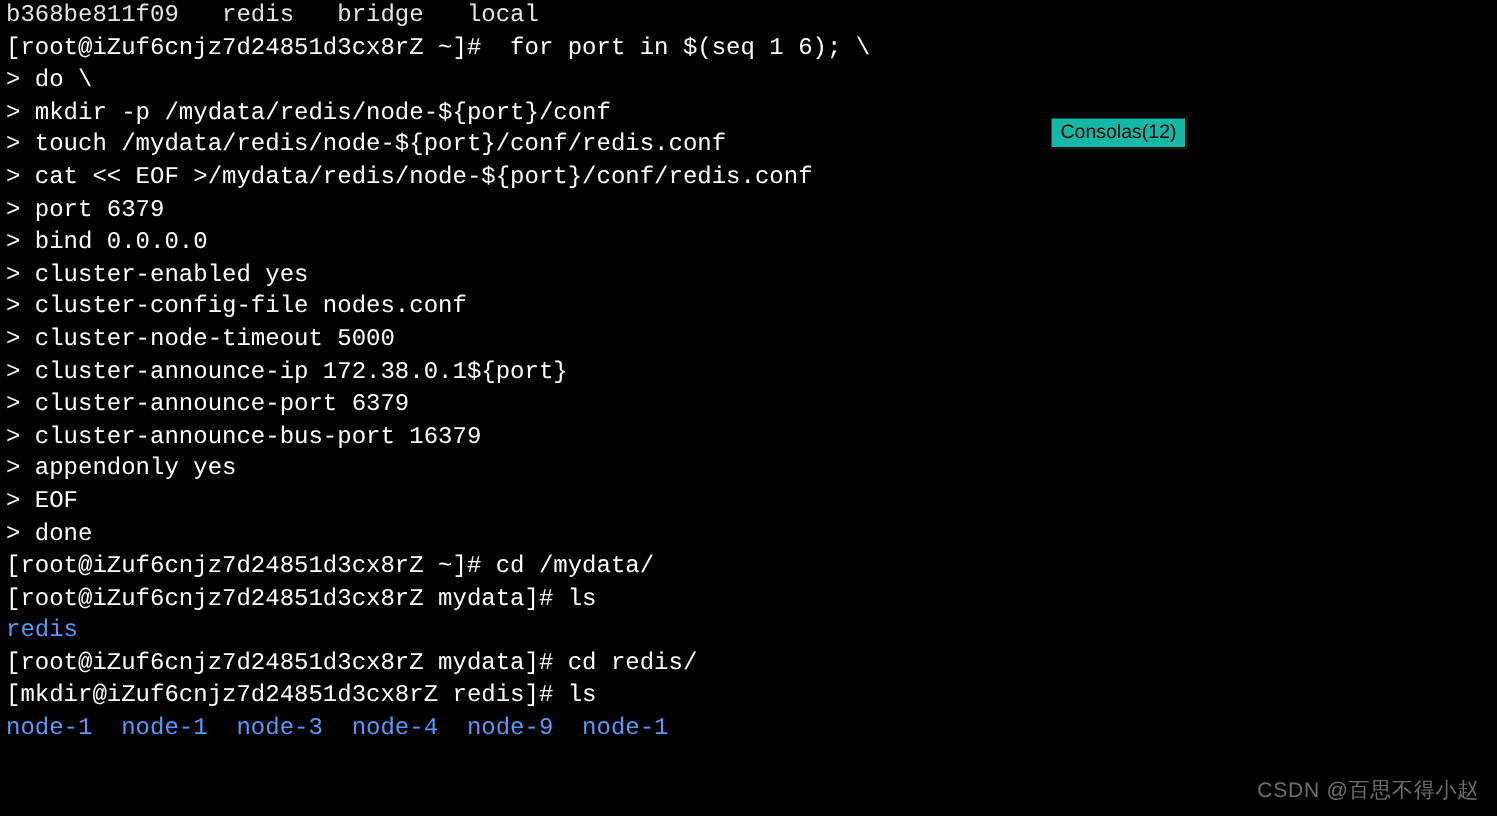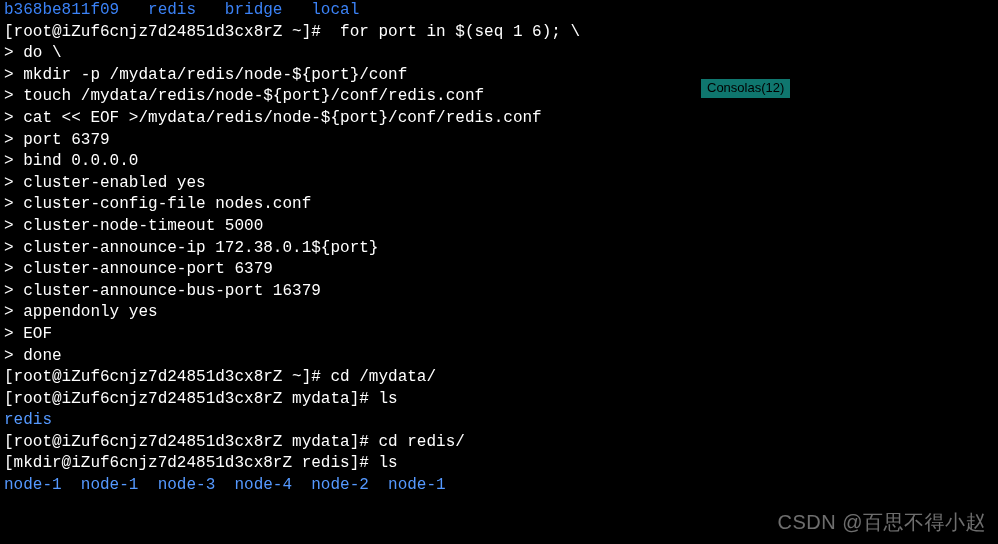--- a/index.html
+++ b/index.html
@@ -16,41 +16,41 @@
       padding: 0 4px;
     }
     .line { white-space: pre; }
     .dir { color: #5599ff; font-weight: normal; }
     .watermark {
       position: absolute;
       bottom: 8px;
       right: 12px;
       color: rgba(200,200,200,0.55);
       font-family: Arial, sans-serif;
-      font-size: 20px;
+      font-size: 14px;
       font-weight: normal;
       letter-spacing: 0.5px;
     }
     .tooltip {
       position: absolute;
       top: 78px;
       left: 700px;
-      background: #0f766e;
+      background: #14b8a6;
       color: #000;
       border: 1px solid #000;
       padding: 1px 6px;
       font-family: 'Segoe UI', Tahoma, sans-serif;
       font-size: 13px;
       line-height: 1.3;
     }
   </style>
 </head>
 <body>
 
-<div class="line" style="color:#3b82f6">b368be811f09   redis   bridge   local</div>
+<div class="line" style="color:#e5e5e5">b368be811f09   redis   bridge   local</div>
 <div class="line">[root@iZuf6cnjz7d24851d3cx8rZ ~]#  for port in $(seq 1 6); \</div>
 <div class="line">&gt; do \</div>
 <div class="line">&gt; mkdir -p /mydata/redis/node-${port}/conf</div>
 <div class="line">&gt; touch /mydata/redis/node-${port}/conf/redis.conf</div>
 <div class="line">&gt; cat &lt;&lt; EOF &gt;/mydata/redis/node-${port}/conf/redis.conf</div>
 <div class="line">&gt; port 6379</div>
 <div class="line">&gt; bind 0.0.0.0</div>
 <div class="line">&gt; cluster-enabled yes</div>
 <div class="line">&gt; cluster-config-file nodes.conf</div>
 <div class="line">&gt; cluster-node-timeout 5000</div>
@@ -58,16 +58,16 @@
 <div class="line">&gt; cluster-announce-port 6379</div>
 <div class="line">&gt; cluster-announce-bus-port 16379</div>
 <div class="line">&gt; appendonly yes</div>
 <div class="line">&gt; EOF</div>
 <div class="line">&gt; done</div>
 <div class="line">[root@iZuf6cnjz7d24851d3cx8rZ ~]# cd /mydata/</div>
 <div class="line">[root@iZuf6cnjz7d24851d3cx8rZ mydata]# ls</div>
 <div class="line dir">redis</div>
 <div class="line">[root@iZuf6cnjz7d24851d3cx8rZ mydata]# cd redis/</div>
 <div class="line">[mkdir@iZuf6cnjz7d24851d3cx8rZ redis]# ls</div>
-<div class="line"><span class="dir">node-1</span>  <span class="dir">node-1</span>  <span class="dir">node-3</span>  <span class="dir">node-4</span>  <span class="dir">node-2</span>  <span class="dir">node-1</span></div>
+<div class="line"><span class="dir">node-1</span>  <span class="dir">node-1</span>  <span class="dir">node-3</span>  <span class="dir">node-4</span>  <span class="dir">node-9</span>  <span class="dir">node-1</span></div>
 
 <div class="tooltip">Consolas(12)</div>
 <div class="watermark">CSDN @百思不得小赵</div>
 
 </body></html>

